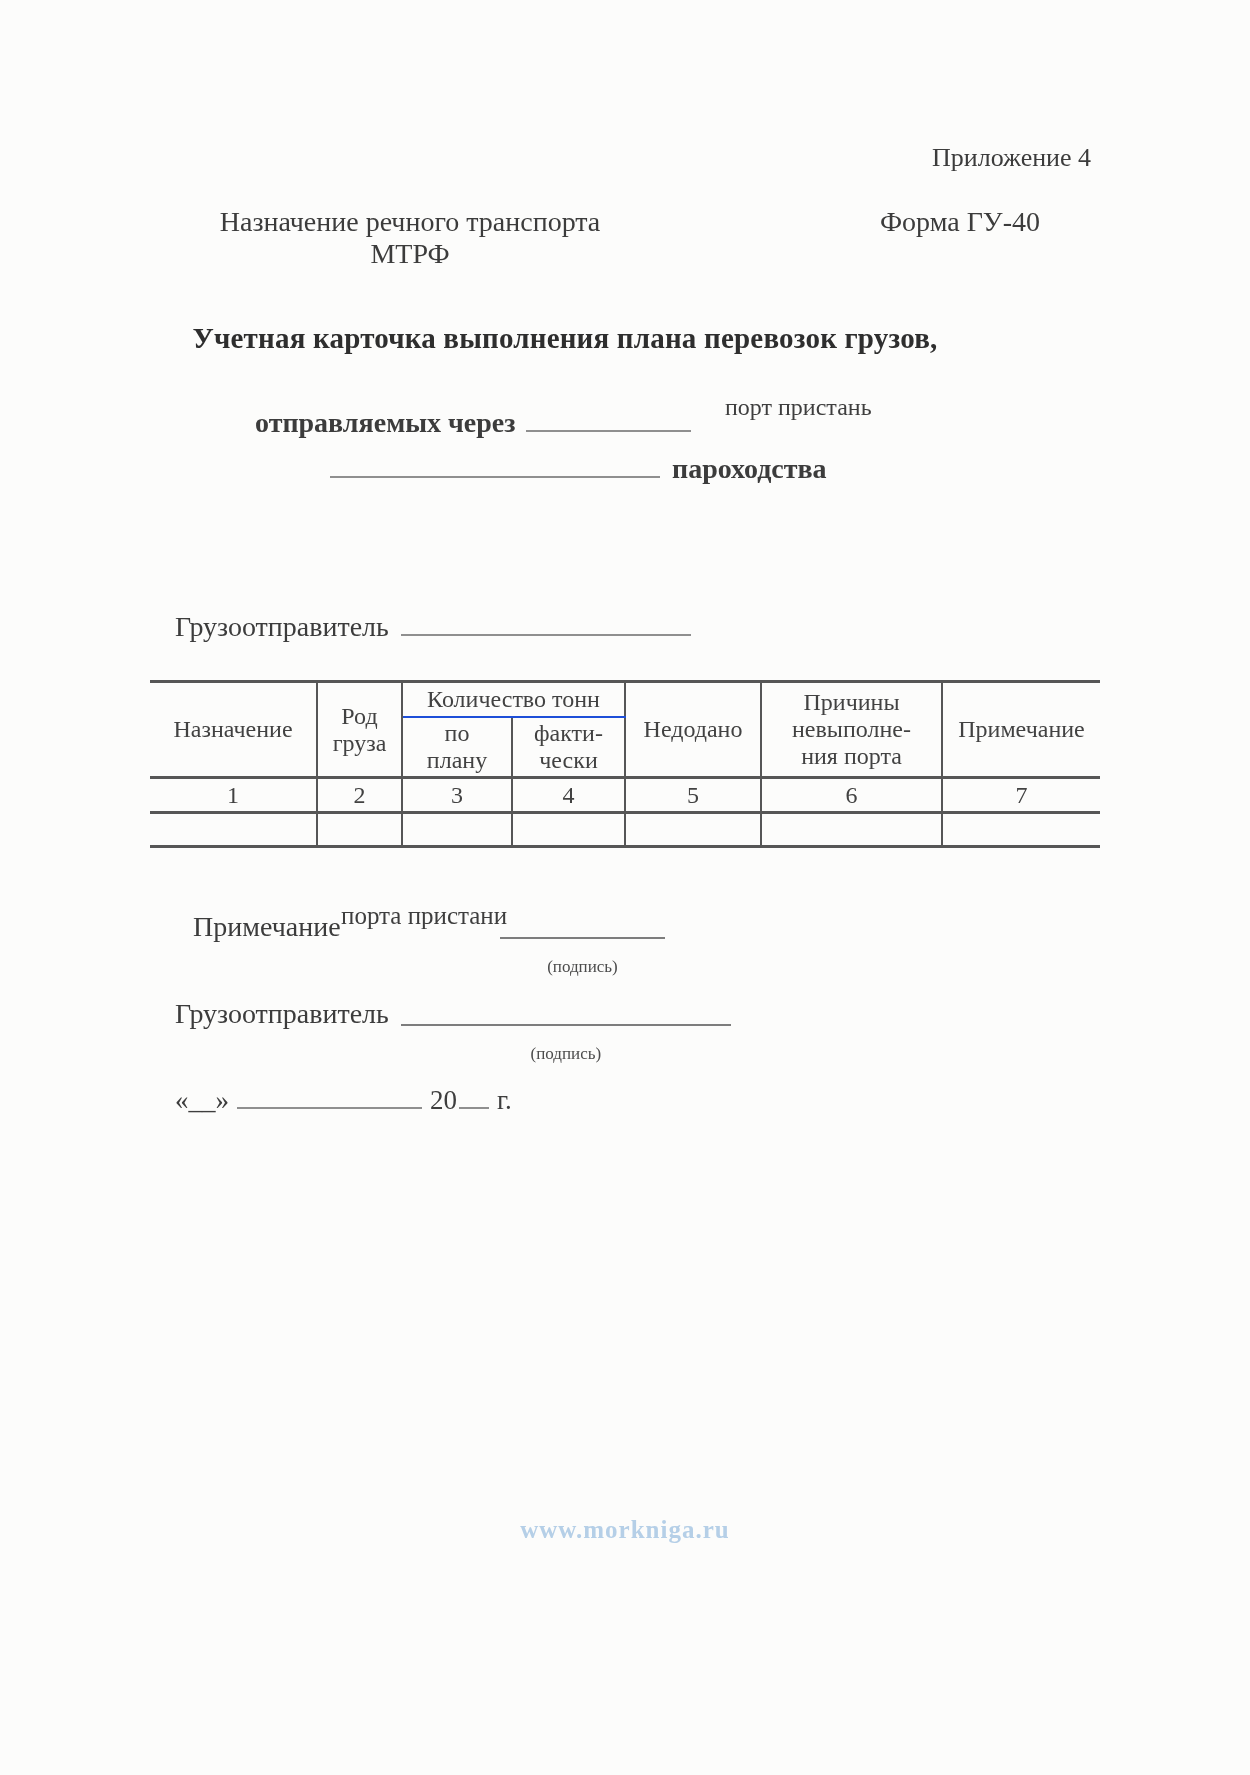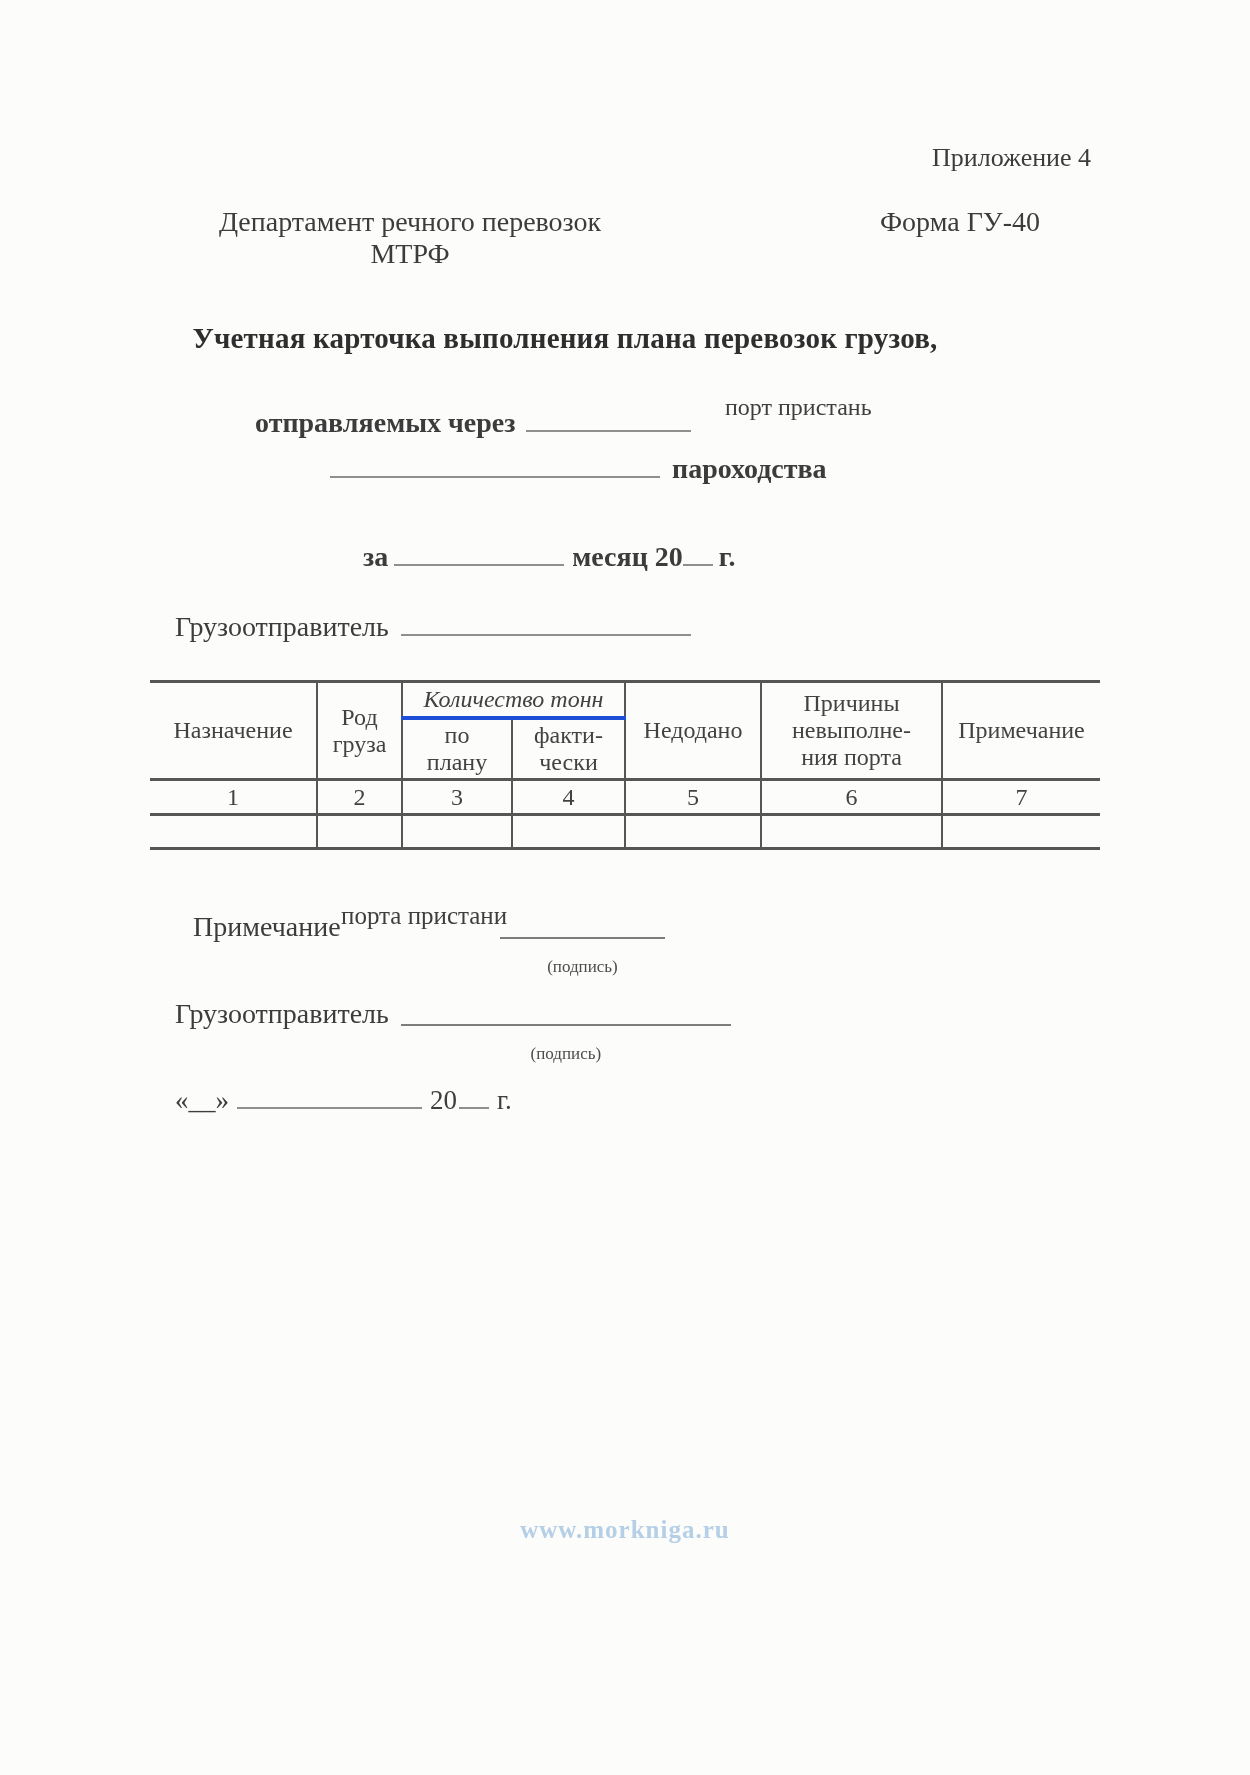--- a/index.html
+++ b/index.html
@@ -46,21 +46,21 @@
   table.tbl{border-collapse:collapse;table-layout:fixed;width:950px;}
   table.tbl th,table.tbl td{
     border-left:2px solid #565656;border-right:2px solid #565656;
     font-weight:normal;font-size:24px;color:#424242;
     text-align:center;vertical-align:middle;padding:0 2px;
     white-space:pre-line;line-height:1.12;
   }
   table.tbl tr>*:first-child{border-left:none;}
   table.tbl tr>*:last-child{border-right:none;}
   tr.r-group>*{border-top:3px solid #565656;}
-  th.tons-group{border-bottom:4px solid #1d4ed8;height:33px;font-style:italic;}
+  th.tons-group{border-bottom:2px solid #1d4ed8;height:33px;}
   tr.r-sub>*{height:58px;}
   tr.r-nums>td{border-top:3px solid #565656;border-bottom:3px solid #565656;height:32px;}
   tr.r-empty>td{border-bottom:3px solid #565656;height:31px;}
 
   
   .chief{left:193px;top:903px;height:64px;font-size:28px;white-space:nowrap;}
   .chief .label{position:absolute;left:0;top:8px;}
   .chief .alt-stack{left:148px;top:0;width:122px;font-size:25px;}
   .sig-field{position:absolute;display:flex;flex-direction:column;align-items:center;}
   .sig-field .line{border-bottom:2px solid #7d7d7d;width:100%;height:24px;}
@@ -79,44 +79,41 @@
     font-size:25px;font-weight:bold;color:#b5cfe7;letter-spacing:1px;}
 </style>
 </head>
 <body>
 
 <div class="page">
 
   <div class="abs appendix">Приложение 4</div>
 
   <div class="abs dept">
-    <div>Департамент речного перевозок</div>
+    <div>Назначение речного транспорта</div>
     <div>МТРФ</div>
   </div>
 
   <div class="abs form-no">Форма ГУ-40</div>
 
   <div class="abs title">Учетная карточка выполнения плана перевозок грузов,</div>
 
   <div class="abs dispatch">
     <span>отправляемых через</span><span class="blank"></span>
     <span class="alt-stack">
       <span>порт</span>
       <span class="dash"></span>
       <span>пристань</span>
     </span>
   </div>
 
   <div class="abs steamship">
     <span class="blank"></span><span>пароходства</span>
   </div>
 
-  <div class="abs period">
-    <span>за</span><span class="blank"></span><span>месяц 20</span><span class="blank small"></span><span>г.</span>
-  </div>
 
   <div class="abs shipper-top">
     <span>Грузоотправитель</span><span class="blank"></span>
   </div>
 
   <div class="abs grid">
     <table class="tbl">
       <colgroup>
         <col style="width:167px">
           <col style="width:85px">

